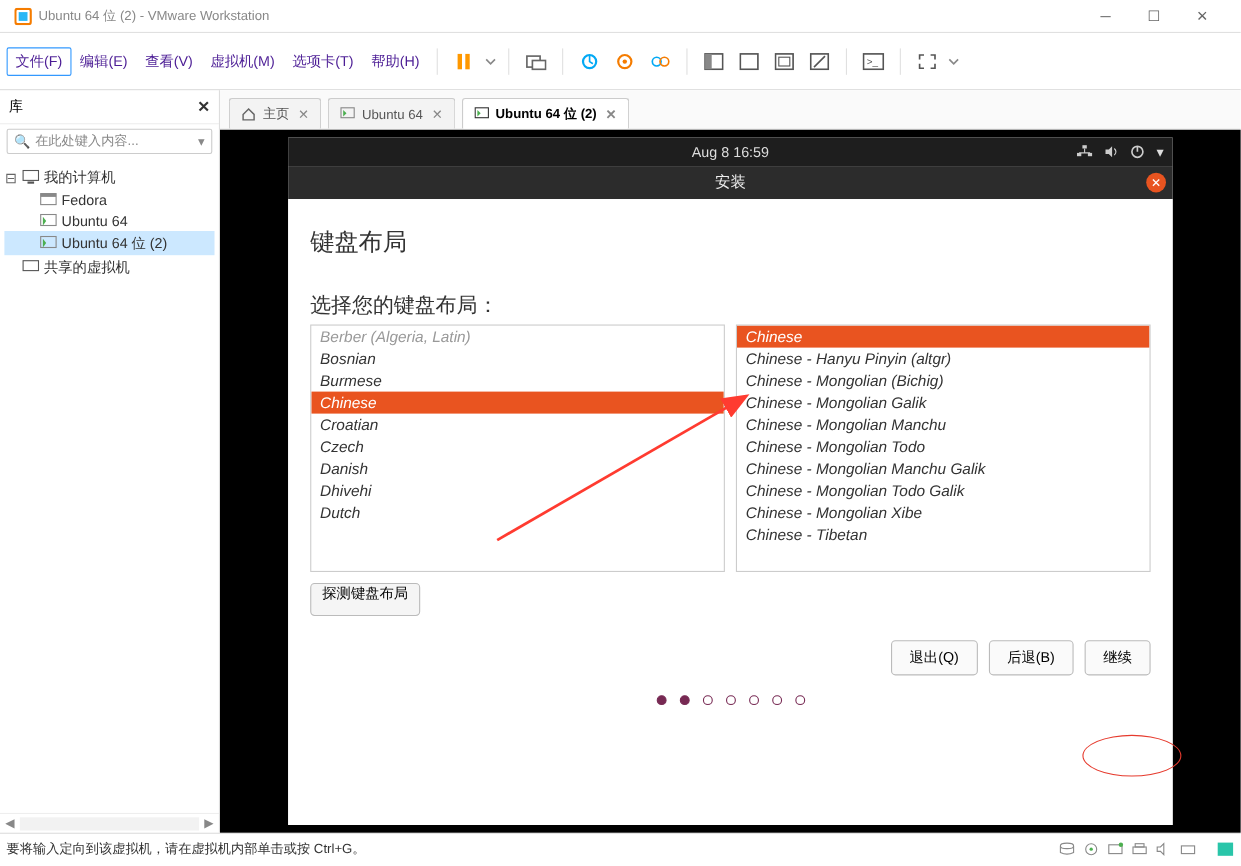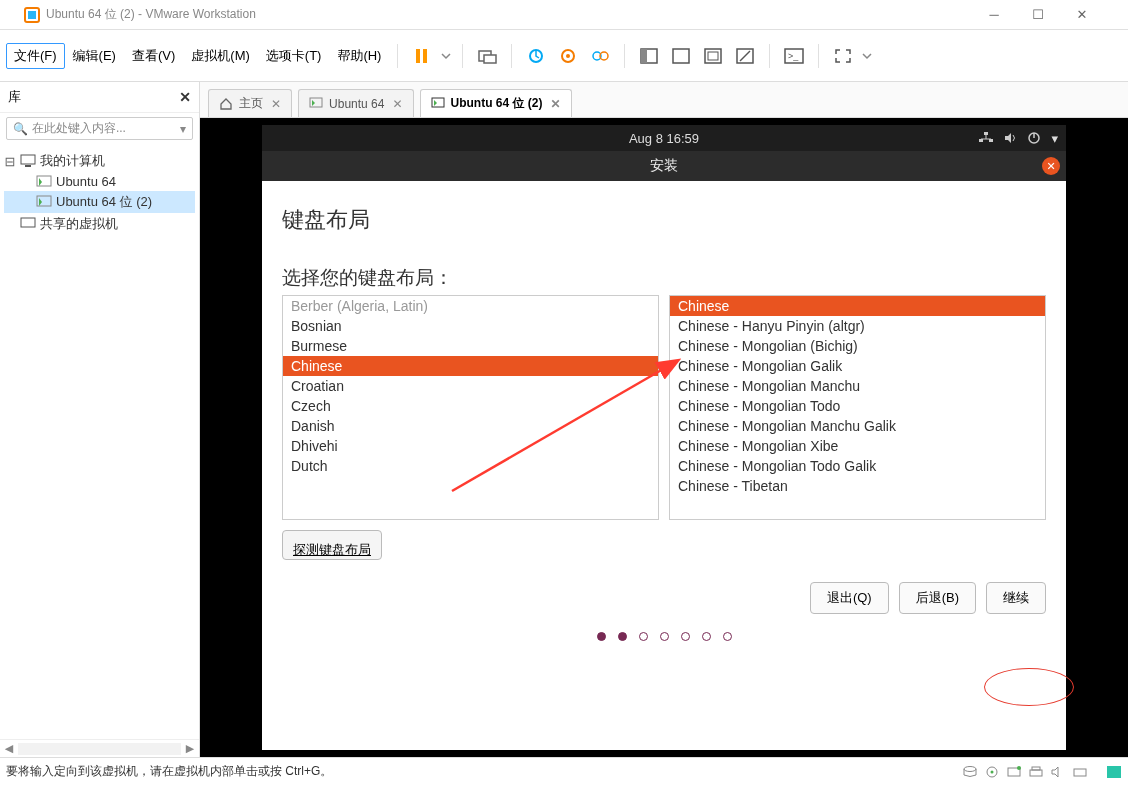--- a/index.html
+++ b/index.html
@@ -1,24 +1,24 @@
 <!DOCTYPE html>
 <html><head>
 <meta charset="utf-8">
 <style>
 * { box-sizing: border-box; margin: 0; padding: 0; font-family: "Microsoft YaHei", "Segoe UI", sans-serif; }
 body { width: 1128px; height: 787px; background: #fff; overflow: hidden; position: relative; }
 
-.titlebar { height: 30px; display: flex; align-items: center; padding: 0 24px; background: #fff; border-bottom: 1px solid #e0e0e0; }
+.titlebar { height: 30px; display: flex; align-items: center; padding: 0 13px; background: #fff; border-bottom: 1px solid #e0e0e0; }
 .titlebar .logo { width: 16px; height: 16px; margin-right: 6px; }
 .titlebar .title { font-size: 12px; color: #888; flex: 1; }
 .titlebar .winbtn { width: 44px; height: 30px; display: flex; align-items: center; justify-content: center; color: #666; font-size: 13px; }
 
 .menubar { height: 52px; display: flex; align-items: center; padding: 0 6px; border-bottom: 1px solid #ddd; background: #fff; }
-.menuitem { padding: 4px 8px; font-size: 13px; color: #000000; }
+.menuitem { padding: 4px 8px; font-size: 13px; color: #4c1d95; }
 .menusep { width: 1px; height: 24px; background: #e0e0e0; margin: 0 8px; }
 .tb-btn { width: 28px; height: 28px; display: flex; align-items: center; justify-content: center; margin: 0 2px; }
 .tb-group { display: flex; align-items: center; }
 
 .main { display: flex; height: 675px; }
 .sidebar { width: 200px; border-right: 1px solid #ddd; display: flex; flex-direction: column; }
 .sidebar-head { display: flex; align-items: center; padding: 6px 8px; font-size: 13px; border-bottom: 1px solid #eee; }
 .sidebar-head .lbl { flex: 1; }
 .sidebar-head .close { font-size: 14px; color: #333; font-weight: bold; }
 .search { padding: 4px 6px; }
@@ -45,25 +45,25 @@
 .ubuntu { position: absolute; left: 62px; top: 7px; right: 62px; bottom: 7px; background: #fff; display: flex; flex-direction: column; border-radius: 0; overflow: visible; }
 .gnome-top { height: 26px; background: #1e1e1e; color: #ddd; display: flex; align-items: center; justify-content: center; font-size: 13px; position: relative; }
 .gnome-top .icons { position: absolute; right: 8px; display: flex; gap: 10px; align-items: center; font-size: 13px; }
 .inst-title { height: 30px; background: #2c2c2c; color: #eee; display: flex; align-items: center; justify-content: center; font-size: 14px; position: relative; }
 .inst-title .xbtn { position: absolute; right: 6px; width: 18px; height: 18px; border-radius: 9px; background: #e95420; color: #fff; display: flex; align-items: center; justify-content: center; font-size: 11px; }
 .inst-body { flex: 1; background: #fff; padding: 24px 20px 10px 20px; display: flex; flex-direction: column; position: relative; overflow: visible; }
 .inst-h1 { font-size: 22px; color: #333; margin-bottom: 30px; }
 .inst-label { font-size: 19px; color: #333; margin-bottom: 4px; }
 .kb-lists { display: flex; gap: 10px; height: 225px; }
 .kb-list { flex: 1; border: 1px solid #ccc; overflow-y: hidden; font-size: 14px; background: #fff; }
-.kb-item { padding: 2px 8px; color: #333; }
+.kb-item { padding: 2px 8px; color: #333; font-style: italic; }
 .kb-item.cut { color: #999; }
 .kb-item.sel { background: #e95420; color: #fff; }
 .test-input { margin-top: 10px; height: 32px; border: 1px solid #ccc; border-radius: 4px; padding: 0 8px; font-size: 14px; color: #888; display: flex; align-items: center; }
-.detect-btn { margin-top: 10px; height: 30px; border: 1px solid #bbb; border-radius: 4px; padding: 0 10px; font-size: 13px; background: #f5f5f5; display: inline-flex; align-items: flex-end; width: fit-content; text-decoration: underline; }
+.detect-btn { margin-top: 10px; height: 30px; border: 1px solid #bbb; border-radius: 4px; padding: 0 10px; font-size: 13px; background: #f5f5f5; display: inline-flex; align-items: flex-start; width: fit-content; }
 .inst-btns { display: flex; justify-content: flex-end; gap: 10px; margin-top: 22px; }
 .inst-btn { height: 32px; border: 1px solid #bbb; border-radius: 4px; padding: 0 16px; font-size: 13px; background: #fafafa; display: flex; align-items: center; }
 .dots { display: flex; justify-content: center; gap: 12px; margin-top: 18px; }
 .dot { width: 9px; height: 9px; border-radius: 5px; border: 1.5px solid #772953; }
 .dot.fill { background: #772953; }
 
 .statusbar { height: 28px; display: flex; align-items: center; font-size: 12px; color: #333; padding: 0 6px; border-top: 1px solid #ddd; }
 .statusbar .txt { flex: 1; }
 .statusbar .sicons { display: flex; gap: 6px; align-items: center; }
 .sico { width: 16px; height: 14px; }
@@ -197,20 +197,29 @@
     <div class="tree">
       <div class="tree-row">
         <span class="tw">⊟</span>
         <span class="ico">
             <svg viewBox="0 0 16 14">
               <rect x="1" y="1" width="14" height="9" fill="none" stroke="#555"></rect>
               <rect x="5" y="11" width="6" height="2" fill="#555"></rect>
             </svg>
           </span>
         <span>我的计算机</span>
+      </div>
+      <div class="tree-row" style="padding-left:28px">
+        <span class="ico">
+            <svg viewBox="0 0 16 14">
+              <rect x="1" y="1" width="14" height="10" fill="none" stroke="#888"></rect>
+              <rect x="1" y="1" width="14" height="3" fill="#888"></rect>
+            </svg>
+          </span>
+        <span>Fedora</span>
       </div>
       <div class="tree-row" style="padding-left:28px">
         <span class="ico">
             <svg viewBox="0 0 16 14">
               <rect x="1" y="1" width="14" height="10" fill="none" stroke="#888"></rect>
               <path d="M3 11 L6 7 L3 3 Z" fill="#4caf50"></path>
             </svg>
           </span>
         <span>Ubuntu 64</span>
       </div>
@@ -322,22 +331,22 @@
                 <div class="kb-item">Dutch</div>
               </div>
             <div class="kb-list" id="kb-right">
                 <div class="kb-item sel">Chinese</div>
                 <div class="kb-item">Chinese - Hanyu Pinyin (altgr)</div>
                 <div class="kb-item">Chinese - Mongolian (Bichig)</div>
                 <div class="kb-item">Chinese - Mongolian Galik</div>
                 <div class="kb-item">Chinese - Mongolian Manchu</div>
                 <div class="kb-item">Chinese - Mongolian Todo</div>
                 <div class="kb-item">Chinese - Mongolian Manchu Galik</div>
+                <div class="kb-item">Chinese - Mongolian Todo Galik</div>
                 <div class="kb-item">Chinese - Mongolian Xibe</div>
-                <div class="kb-item">Chinese - Mongolian Todo Galik</div>
                 <div class="kb-item">Chinese - Tibetan</div>
               </div>
           </div>
           <div class="detect-btn">
             <span>探测键盘布局</span>
           </div>
           <div class="inst-btns">
             <div class="inst-btn">
                 <span>退出(Q)</span>
               </div>

